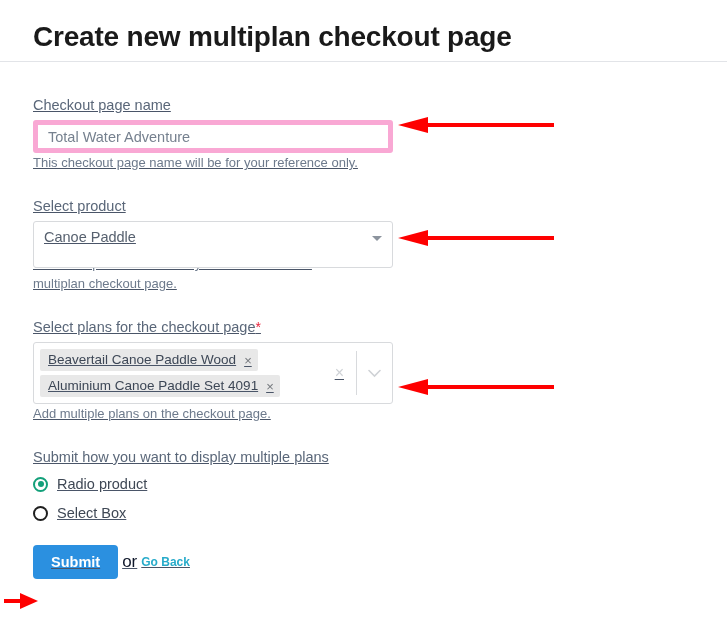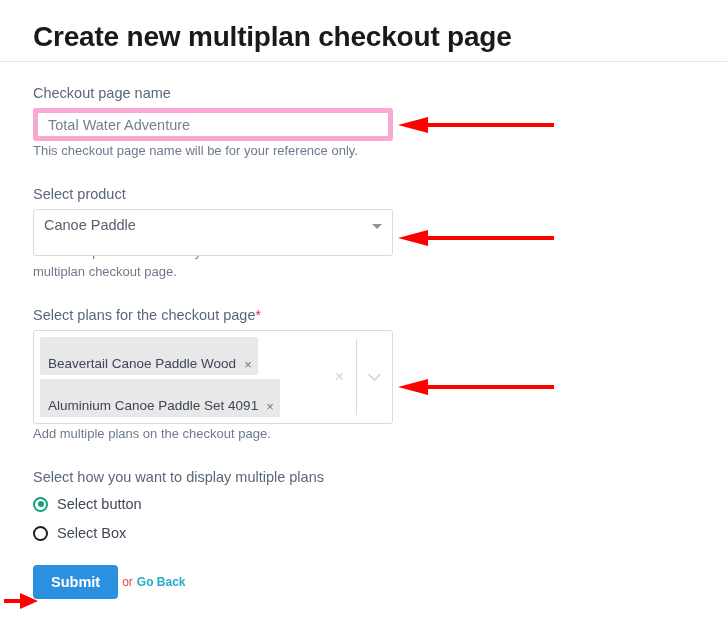--- a/index.html
+++ b/index.html
@@ -31,22 +31,23 @@
     left: 0;
     top: 61px;
     width: 727px;
     height: 1px;
     background: #e2e4e8;
   }
 
   .form-area {
     position: absolute;
     left: 33px;
-    top: 84px;
+    top: 96px;
     width: 640px;
+    text-decoration: underline;
   }
 
   .field-label {
     font-size: 14.5px;
     color: #5a6779;
     margin-bottom: 6px;
     line-height: 18px;
   }
   .req-star {
     color: #e8243c;
@@ -125,21 +126,21 @@
     display: flex;
     flex-direction: column;
     align-items: flex-start;
     gap: 4px;
   }
   .chip {
     background: #e8e8e8;
     border-radius: 2px;
     font-size: 13.5px;
     color: #3d4756;
-    padding: 19px 6px 3px 8px;
+    padding: 3px 6px 3px 8px;
     display: flex;
     align-items: center;
     gap: 8px;
     line-height: 16px;
     white-space: nowrap;
   }
   .chip-x {
     color: #73777c;
     font-size: 13px;
     line-height: 13px;
@@ -211,22 +212,22 @@
     color: #ffffff;
     font-size: 14.5px;
     font-weight: bold;
     border: none;
     border-radius: 4px;
     padding: 9px 18px;
     cursor: pointer;
     font-family: "Liberation Sans", sans-serif;
   }
   .or-text {
-    font-size: 12px;
-    color: #ef4444;
+    font-size: 17px;
+    color: #0f172a;
   }
   .go-back {
     font-size: 12px;
     font-weight: bold;
     color: #27abca;
     text-decoration: none;
     cursor: pointer;
   }
 
   
@@ -281,25 +282,25 @@
           <svg width="13" height="9" viewBox="0 0 13 9">
             <path d="M1 1.5 L6.5 7 L12 1.5" stroke="#cfd2d6" stroke-width="1.6" fill="none" stroke-linecap="round"></path>
           </svg>
         </span>
       </div>
     </div>
     <div class="helper-text">Add multiple plans on the checkout page.</div>
   </div>
 
   <div class="field-block">
-    <div class="field-label">Select how you want to display multiple plans</div>
+    <div class="field-label">Submit how you want to display multiple plans</div>
     <div class="radio-group">
       <div class="radio-row">
         <span class="radio-mark checked"></span>
-        <span class="radio-label">Select button</span>
+        <span class="radio-label">Radio product</span>
       </div>
       <div class="radio-row">
         <span class="radio-mark"></span>
         <span class="radio-label">Select Box</span>
       </div>
     </div>
   </div>
 
   <div class="submit-row">
     <button class="submit-btn">Submit</button>

